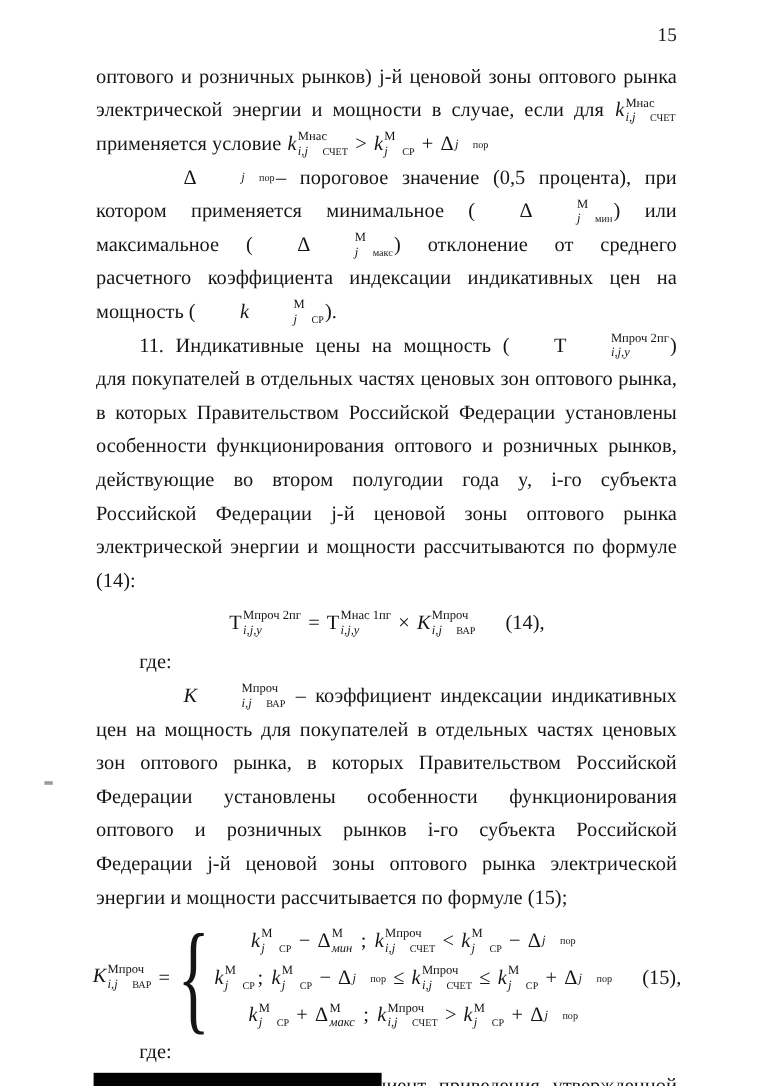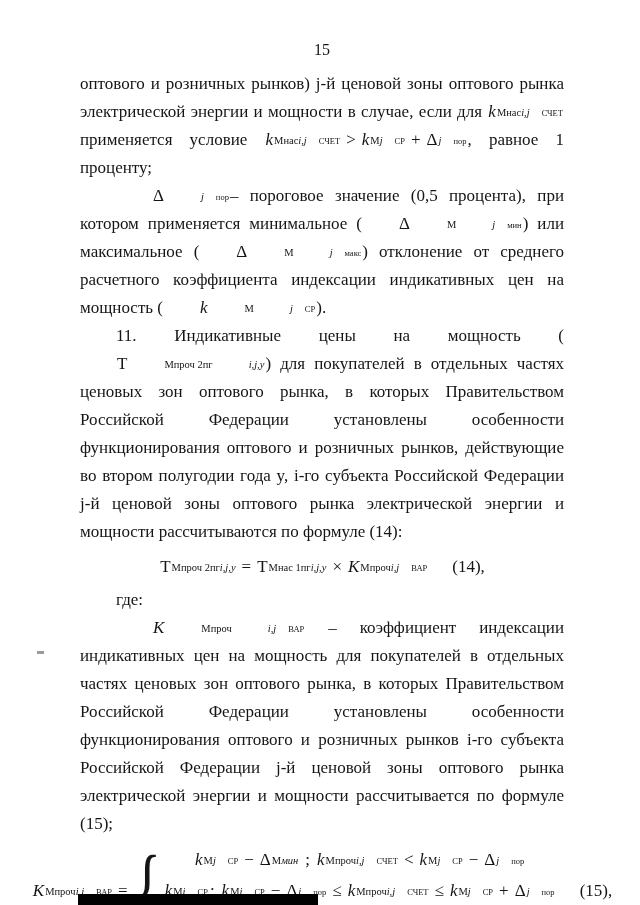--- a/index.html
+++ b/index.html
@@ -2,38 +2,38 @@
 <html><head>
 <meta charset="utf-8">
 <style>
   html,body{margin:0;padding:0;}
   body{
     width:640px;height:905px;background:#ffffff;color:#151515;
     font-family:"Liberation Serif","DejaVu Serif",serif;
     font-size:17px;position:relative;overflow:hidden;
   }
   .page{padding:0 76px 0 80px;}
-  .pagenum{text-align:center;padding:40px 0 10px;font-size:16px;line-height:20px;}
+  .pagenum{text-align:right;padding:20px 0 10px;font-size:16px;line-height:20px;}
   .para{margin:0;text-align:justify;line-height:28px;text-indent:36px;}
   .noindent{text-indent:0;}
   .jlast{text-align-last:justify;}
   .op{margin:0 5px;}
   .semi{margin:0 6px;}
   .sep{margin:0 6px 0 1px;}
   .formula{text-align:center;line-height:32px;margin:5px 0 3px;text-indent:0;}
   .fnum{margin-left:24px;}
   .f15{display:flex;align-items:center;justify-content:center;margin:6px 0 2px;}
   .cases{display:flex;flex-direction:column;}
   .case-row{line-height:31px;text-align:center;white-space:nowrap;}
   .brace{font-size:102px;line-height:0.8;transform:scaleX(0.55);margin:0 -8px 0 -10px;font-weight:400;}
   
   .mt{display:inline-block;white-space:nowrap;margin:0 1px;}
   .mt .mb{font-style:italic;}
   .mt[data-sym^="sym.d"] .mb,.mt[data-sym^="sym.t"] .mb{font-style:normal;}
-  .ms{display:inline-flex;flex-direction:row;vertical-align:middle;
+  .ms{display:inline-flex;flex-direction:column;vertical-align:middle;
       font-size:10.5px;line-height:1.12;text-align:left;margin-left:1px;font-style:normal;}
   .ms .sup,.ms .sub{white-space:nowrap;display:block;}
   .ms .s1{font-style:italic;}
   .ms .s2{font-size:8.5px;margin-left:12px;font-style:normal;}
   .bottom-bar{position:absolute;left:78px;top:894px;width:240px;height:11px;background:#010101;}
   .margin-dash{position:absolute;left:37px;top:651px;width:7px;height:3px;background:#9b9b9b;}
 </style>
 </head>
 <body>
 
@@ -48,21 +48,21 @@
         </span></span>
     <span>применяется условие</span>
     <span class="mt" data-sym="sym.kNas"><span class="mb">k</span><span class="ms">
           <span class="sup">Мнас</span>
           <span class="sub"><span class="s1">i,j</span><span class="s2">СЧЕТ</span></span>
         </span></span><span class="op">&gt;</span><span class="mt" data-sym="sym.kSr"><span class="mb">k</span><span class="ms">
           <span class="sup">М</span>
           <span class="sub"><span class="s1">j</span><span class="s2">СР</span></span>
         </span></span><span class="op">+</span><span class="mt" data-sym="sym.dPor"><span class="mb">Δ</span><span class="ms">
           <span class="sub"><span class="s1">j</span><span class="s2">пор</span></span>
-        </span></span><span>, равное 1 проценту;</span></p>
+        </span></span></p>
 
   <p class="para"><span class="mt" data-sym="sym.dPor"><span class="mb">Δ</span><span class="ms">
           <span class="sub"><span class="s1">j</span><span class="s2">пор</span></span>
         </span></span><span>– пороговое значение (0,5 процента), при котором применяется минимальное (</span><span class="mt" data-sym="sym.dJmin"><span class="mb">Δ</span><span class="ms">
           <span class="sup">М</span>
           <span class="sub"><span class="s1">j</span><span class="s2">мин</span></span>
         </span></span><span>) или максимальное (</span><span class="mt" data-sym="sym.dJmax"><span class="mb">Δ</span><span class="ms">
           <span class="sup">М</span>
           <span class="sub"><span class="s1">j</span><span class="s2">макс</span></span>
         </span></span><span>) отклонение от среднего расчетного коэффициента индексации индикативных цен на мощность (</span><span class="mt" data-sym="sym.kSr"><span class="mb">k</span><span class="ms">

